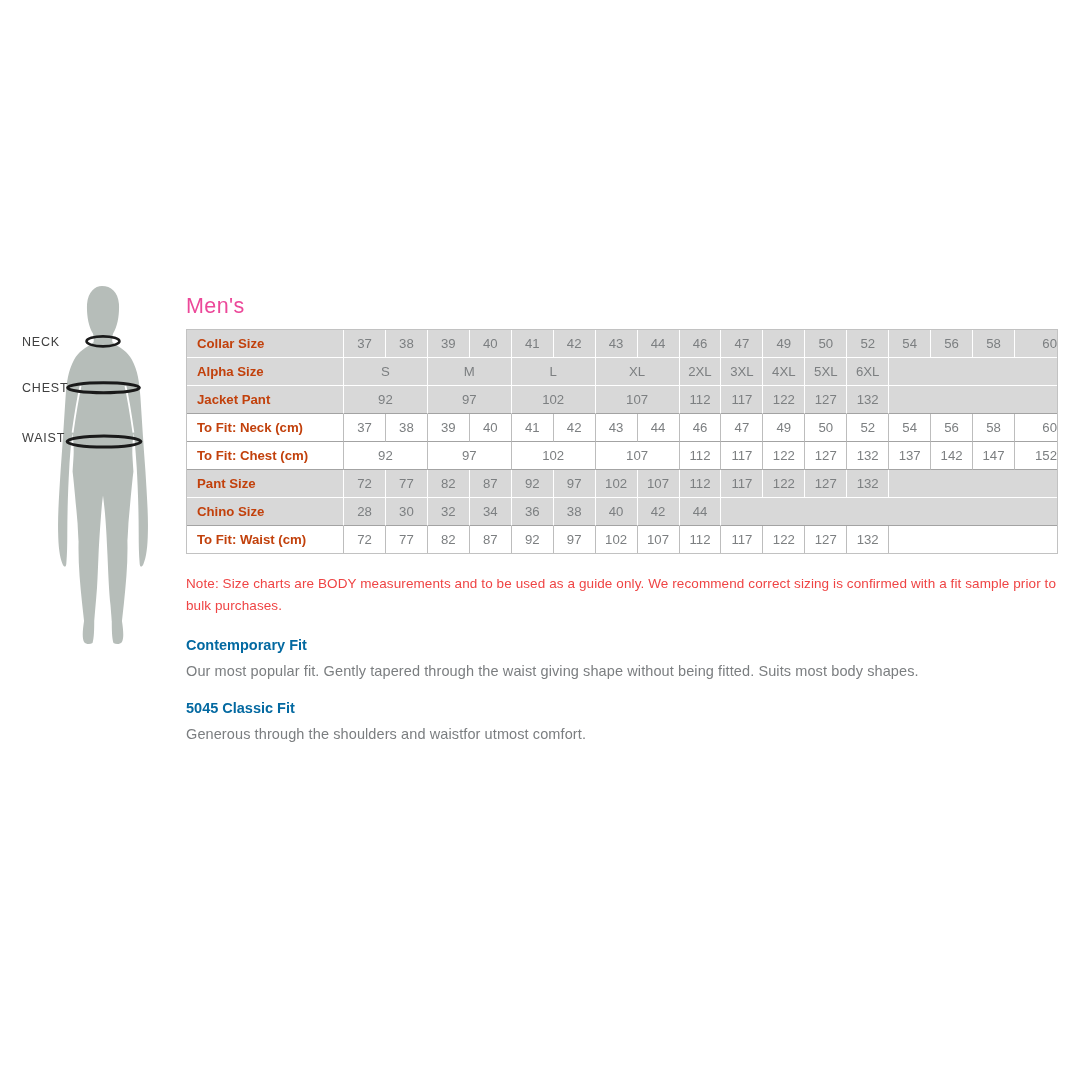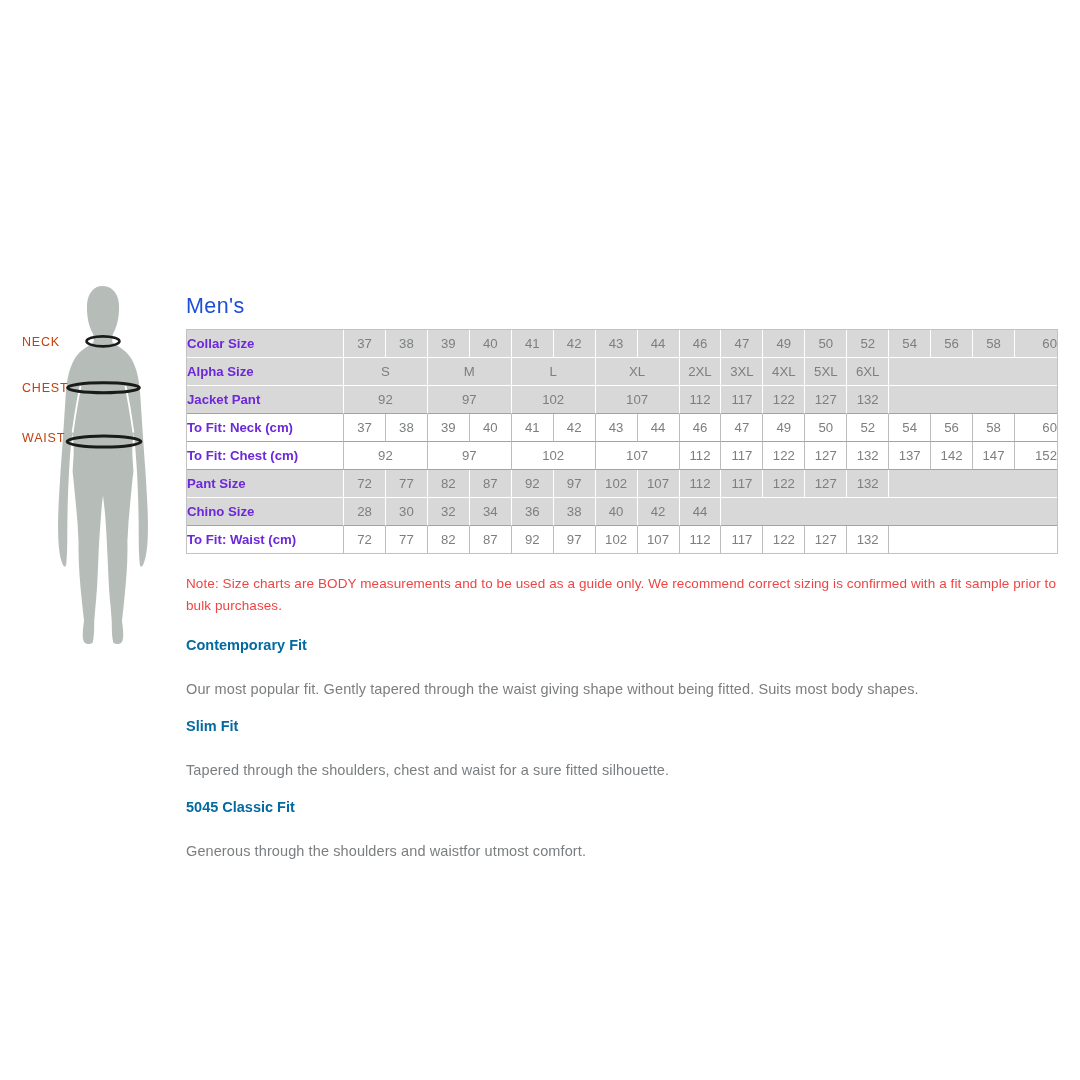--- a/index.html
+++ b/index.html
@@ -9,73 +9,73 @@
     font-family: "Liberation Sans", sans-serif;
     position: relative;
     overflow: hidden;
   }
 
   
   .figure-wrap { position: absolute; left: 0; top: 0; width: 186px; height: 1080px; }
   .figure-svg { position: absolute; left: 53px; top: 284px; }
   .meas-label {
     position: absolute; left: 22px;
-    font-size: 12.5px; color: #c2410c; letter-spacing: 0.8px;
+    font-size: 12.5px; color: #404040; letter-spacing: 0.8px;
   }
   .meas-label.neck  { top: 335px; }
   .meas-label.chest { top: 381px; }
   .meas-label.waist { top: 431px; }
 
   
   .content { position: absolute; left: 186px; top: 294px; width: 872px; }
   h1.page-title {
     margin: 0 0 10px 0;
     font-size: 21.5px; font-weight: 400;
-    color: #1d4ed8; letter-spacing: 0.4px;
+    color: #ec4899; letter-spacing: 0.4px;
   }
 
   
   table.size-chart {
     width: 872px; table-layout: fixed;
     border-collapse: separate; border-spacing: 0;
     border: 1px solid #c2c2c2;
   }
   col.label-col { width: 157px; }
   .size-chart td {
     height: 27px; padding: 0;
     font-size: 13.2px; text-align: center;
     color: #7c7f81;
     border-right: 1px solid transparent;
     border-bottom: 1px solid transparent;
     overflow: hidden; white-space: nowrap;
   }
   .size-chart td.lbl {
-    text-align: left; 
-    font-weight: bold; color: #6d28d9;
+    text-align: left; padding-left: 10px;
+    font-weight: bold; color: #c2410c;
   }
   tr.r-gray  td { background: #d8d8d8; border-right-color: #ffffff; }
   tr.r-white td { background: #ffffff; border-right-color: #bdbdbd; }
   tr.bb-light td { border-bottom-color: #ffffff; }
   tr.bb-dark  td { border-bottom-color: #a3a3a3; }
   tr.bb-none  td { border-bottom: none; }
   .size-chart tr td:last-child { border-right: none; text-align: right; }
 
   
   p.note {
     margin: 19px 0 0 0;
     font-size: 13.5px; color: #ef4444;
     line-height: 21.5px; letter-spacing: 0.1px;
   }
   .fit-section { margin: 0; }
   .fit-heading {
     margin: 21px 0 0 0;
     font-size: 14.5px; font-weight: bold; color: #0369a1;
   }
   .fit-body {
-    margin: 28px 0 0 0;
+    margin: 10px 0 0 0;
     font-size: 14.5px; color: #7b7e80; letter-spacing: 0.1px;
   }
 </style>
 </head>
 <body>
 
 <div class="figure-wrap">
   <svg class="figure-svg" width="100" height="364" viewBox="0 0 100 365">
     <path d="M 49 2
              C 42 2 35 8 34 20
@@ -296,20 +296,16 @@
       </tbody>
   </table>
 
   <p class="note">Note: Size charts are BODY measurements and to be used as a guide only. We recommend correct sizing is confirmed with a fit sample prior to bulk purchases.</p>
 
   <div class="fit-section">
     <p class="fit-heading">Contemporary Fit</p>
     <p class="fit-body">Our most popular fit. Gently tapered through the waist giving shape without being fitted. Suits most body shapes.</p>
   </div>
   <div class="fit-section">
-    <p class="fit-heading">Slim Fit</p>
-    <p class="fit-body">Tapered through the shoulders, chest and waist for a sure fitted silhouette.</p>
-  </div>
-  <div class="fit-section">
     <p class="fit-heading">5045 Classic Fit</p>
     <p class="fit-body">Generous through the shoulders and waistfor utmost comfort.</p>
   </div>
 </div>
 
 </body></html>

